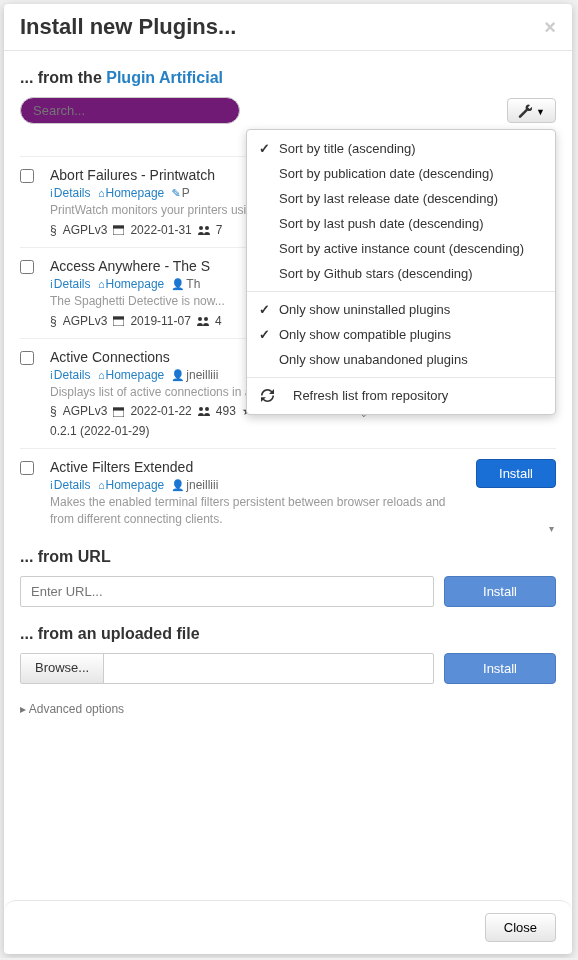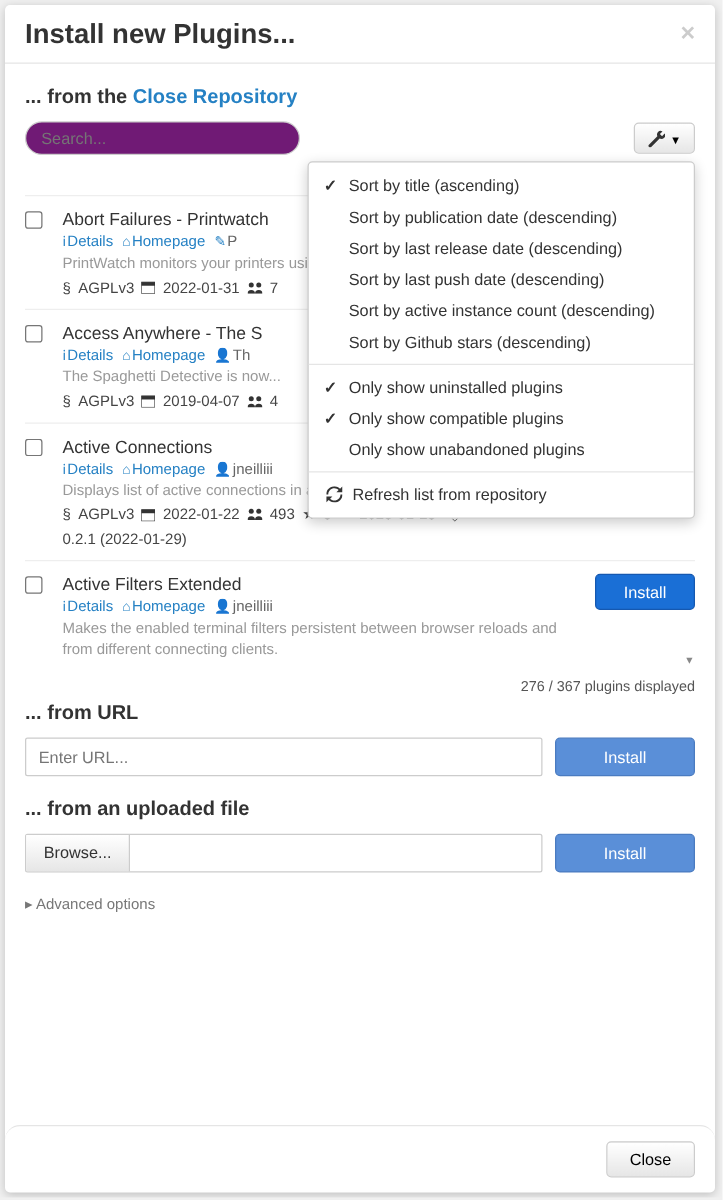--- a/index.html
+++ b/index.html
@@ -27,21 +27,21 @@
 .plugin-links .sep { margin: 0 2px; }
 .plugin-links .author { color: #666; }
 .plugin-desc { font-size: 12px; color: #999; margin-bottom: 4px; line-height: 1.4; }
 .plugin-meta { font-size: 12px; color: #444; display: flex; flex-wrap: wrap; gap: 6px; align-items: center; }
 .plugin-meta .mi { display: inline-flex; align-items: center; gap: 2px; }
 .install-btn { background: #1a6fd6; color: #fff; border: 1px solid #1558b0; border-radius: 4px; padding: 6px 22px; font-size: 13px; cursor: pointer; align-self: flex-start; }
 .dropdown { position: absolute; top: 32px; right: 0; background: #fff; border: 1px solid #ccc; border-radius: 4px; box-shadow: 0 3px 10px rgba(0,0,0,0.2); min-width: 310px; z-index: 100; padding: 6px 0; }
 .dropdown .item { padding: 5px 14px 5px 32px; font-size: 13px; color: #333; cursor: pointer; position: relative; white-space: nowrap; }
 .dropdown .item.checked::before { content: "✓"; position: absolute; left: 12px; font-weight: bold; }
 .dropdown .divider { height: 1px; background: #e5e5e5; margin: 5px 0; }
-.dropdown .refresh { padding-left: 14px; display: flex; align-items: center; gap: 8px; }
+.dropdown .refresh { padding-left: 14px; display: flex; align-items: center; gap: 19px; }
 .count-row { text-align: right; font-size: 11.5px; color: #555; margin: 2px 0 6px; }
 .url-row, .file-row { display: flex; gap: 10px; margin: 8px 0 18px; }
 .url-input { flex: 1; padding: 6px 10px; border: 1px solid #ccc; border-radius: 2px; font-size: 13px; color: #999; }
 .file-browse { flex: 1; border: 1px solid #ccc; border-radius: 2px; background: #fff; display: flex; }
 .file-browse .btn { background: linear-gradient(#fff,#e6e6e6); border-right: 1px solid #ccc; padding: 6px 14px; font-size: 13px; cursor: pointer; }
 .install-soft { background: #5a8fd8; color: #fff; border: 1px solid #4a7bc0; border-radius: 4px; padding: 7px 38px; font-size: 13px; cursor: pointer; flex: 0 0 auto; }
 .adv { font-size: 12px; color: #777; margin: 6px 0; cursor: pointer; }
 .modal-footer { padding: 12px 16px; border-top: 1px solid #e5e5e5; text-align: right; border-radius: 12px; }
 .close-btn { background: linear-gradient(#fff,#e6e6e6); border: 1px solid #ccc; border-radius: 4px; padding: 6px 18px; font-size: 13px; cursor: pointer; }
 svg { display: inline-block; vertical-align: middle; }
@@ -52,21 +52,21 @@
 
 <div class="modal">
   <div class="modal-header">
     <h2>Install new Plugins...</h2>
     <span class="close-x">×</span>
   </div>
 
   <div class="modal-body">
 
     <h3 class="section-h">
-      <span>... from the </span><a href="#">Close Repository</a>
+      <span>... from the </span><a href="#">Plugin Artificial</a>
     </h3>
 
     <div class="search-row" style="position:relative;">
       <input class="search-input" placeholder="Search..." style="">
       <button class="gear-btn">
         <svg width="14" height="14" viewBox="0 0 16 16">
             <path fill="#333" d="M15.7 3.3l-2.4 2.4-2-2 2.4-2.4C12.6.5 11 .3 9.8 1.5c-1.2 1.2-1.4 2.8-.8 4.2L1.3 13.4c-.6.6-.6 1.5 0 2.1.6.6 1.5.6 2.1 0l7.7-7.7c1.4.6 3 .4 4.2-.8 1.2-1.2 1.4-2.8.4-3.7z"></path>
           </svg>
         <span style="font-size:9px;">▼</span>
       </button>
@@ -144,21 +144,21 @@
           <div class="plugin-desc">The Spaghetti Detective is now...</div>
           <div class="plugin-meta">
             <span class="mi">§</span>
               <span>AGPLv3</span>
             <span class="mi">
                 <svg width="11" height="11" viewBox="0 0 12 12">
                   <rect x="0" y="2" width="12" height="10" fill="none" stroke="#333"></rect>
                   <rect x="0" y="2" width="12" height="3" fill="#333"></rect>
                 </svg>
               </span>
-              <span>2019-04-07</span>
+              <span>2019-11-07</span>
             <span class="mi">
                 <svg width="12" height="10" viewBox="0 0 12 10">
                   <circle cx="3" cy="3" r="2" fill="#333"></circle>
                   <circle cx="9" cy="3" r="2" fill="#333"></circle>
                   <path d="M0 10c0-2 1-3 3-3s3 1 3 3M6 10c0-2 1-3 3-3s3 1 3 3" fill="#333"></path>
                 </svg>
               </span>
               <span>4</span>
           </div>
         </div>
@@ -216,21 +216,20 @@
             <span class="sep"></span>
             <span class="ico">👤</span><span class="author">jneilliii</span>
           </div>
           <div class="plugin-desc">Makes the enabled terminal filters persistent between browser reloads and from different connecting clients.</div>
         </div>
         <button class="install-btn">Install</button>
       </div>
       <span class="scroll-hint">▾</span>
     </div>
 
-    <div class="count-row">276 / 367 plugins displayed</div>
 
     <h3 class="section-h">... from URL</h3>
     <div class="url-row">
       <input class="url-input" placeholder="Enter URL..." style="">
       <button class="install-soft">Install</button>
     </div>
 
     <h3 class="section-h">... from an uploaded file</h3>
     <div class="file-row">
       <div class="file-browse">

